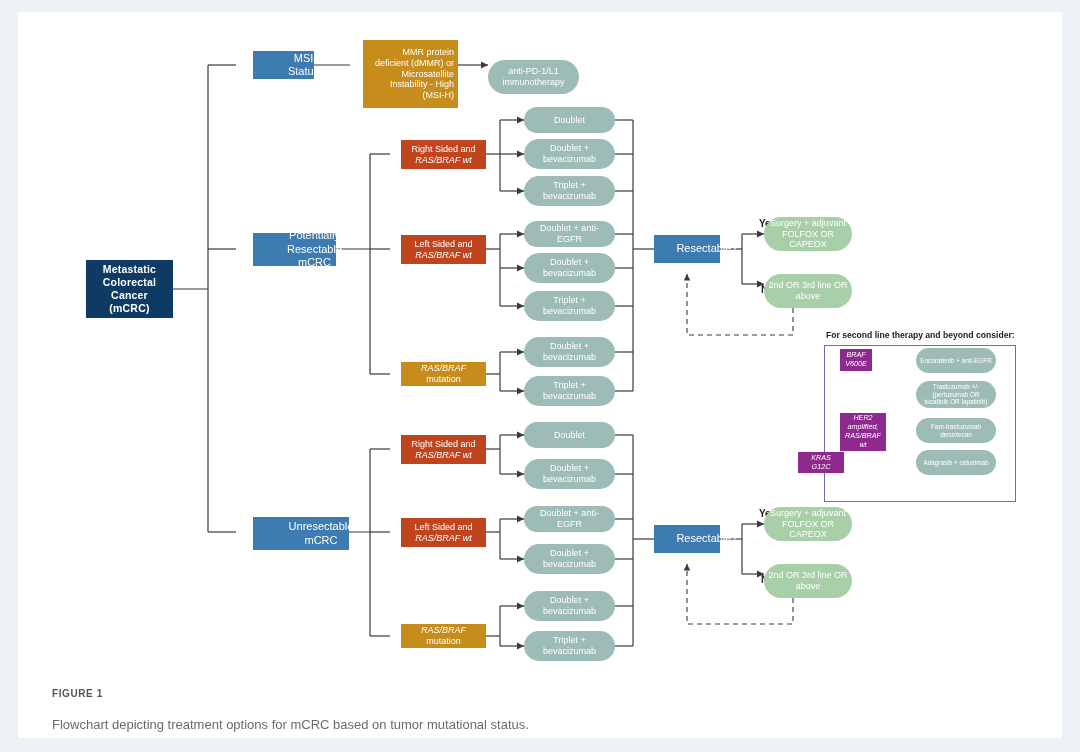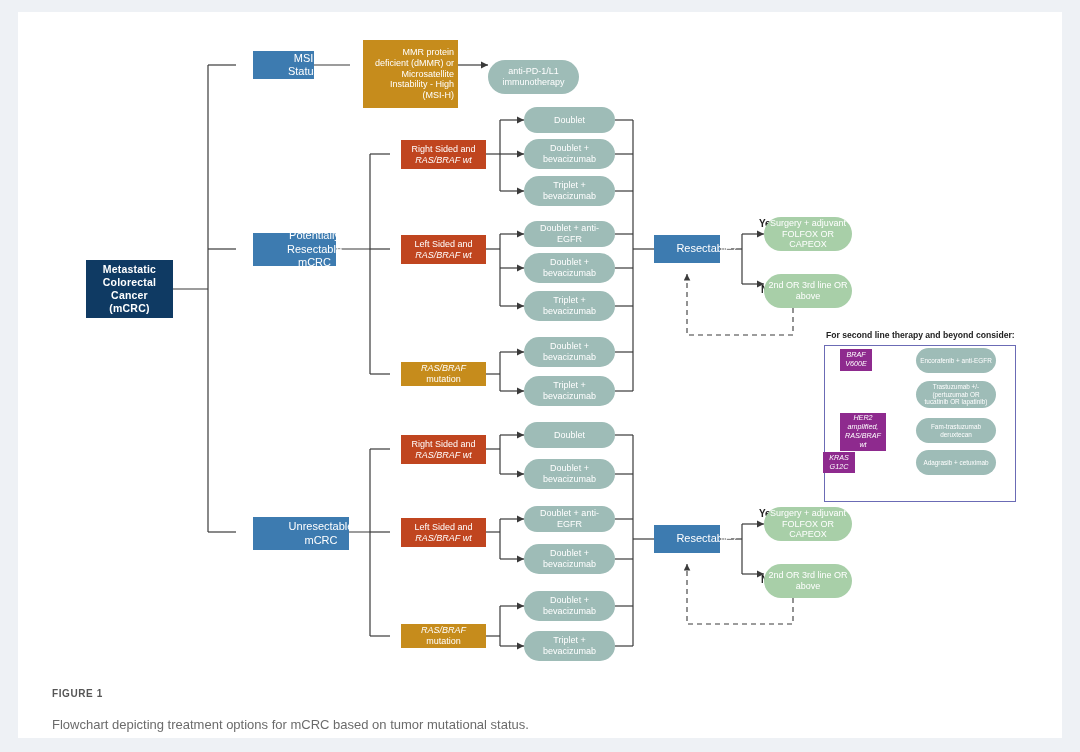--- a/index.html
+++ b/index.html
@@ -256,21 +256,21 @@
     <div id="legend-title">For second line therapy and beyond consider:</div>
     <div id="legend-box"></div>
 
     <div class="node purple" style="left:822px;top:337px;width:32px;height:22px;">BRAF V600E</div>
     <div class="node legend-pill" style="left:898px;top:336px;width:80px;height:25px;">Encorafenib + anti-EGFR</div>
 
     <div class="node purple" style="left:822px;top:385px;width:46px;height:38px;margin-top:16px;">HER2 amplified, RAS/BRAF wt</div>
     <div class="node legend-pill" style="left:898px;top:369px;width:80px;height:27px;">Trastuzumab +/- (pertuzumab OR tucatinib OR lapatinib)</div>
     <div class="node legend-pill" style="left:898px;top:406px;width:80px;height:25px;">Fam-trastuzumab deruxtecan</div>
 
-    <div class="node purple" style="left:805px;top:440px;width:32px;height:21px;">KRAS G12C</div>
+    <div class="node purple" style="left:780px;top:440px;width:46px;height:21px;">KRAS G12C</div>
     <div class="node legend-pill" style="left:898px;top:438px;width:80px;height:25px;">Adagrasib + cetuximab</div>
 
   </div>
 
   <div id="caption">
     <div class="fig">FIGURE 1</div>
     <div class="desc">Flowchart depicting treatment options for mCRC based on tumor mutational status.</div>
   </div>
 
 </div>

